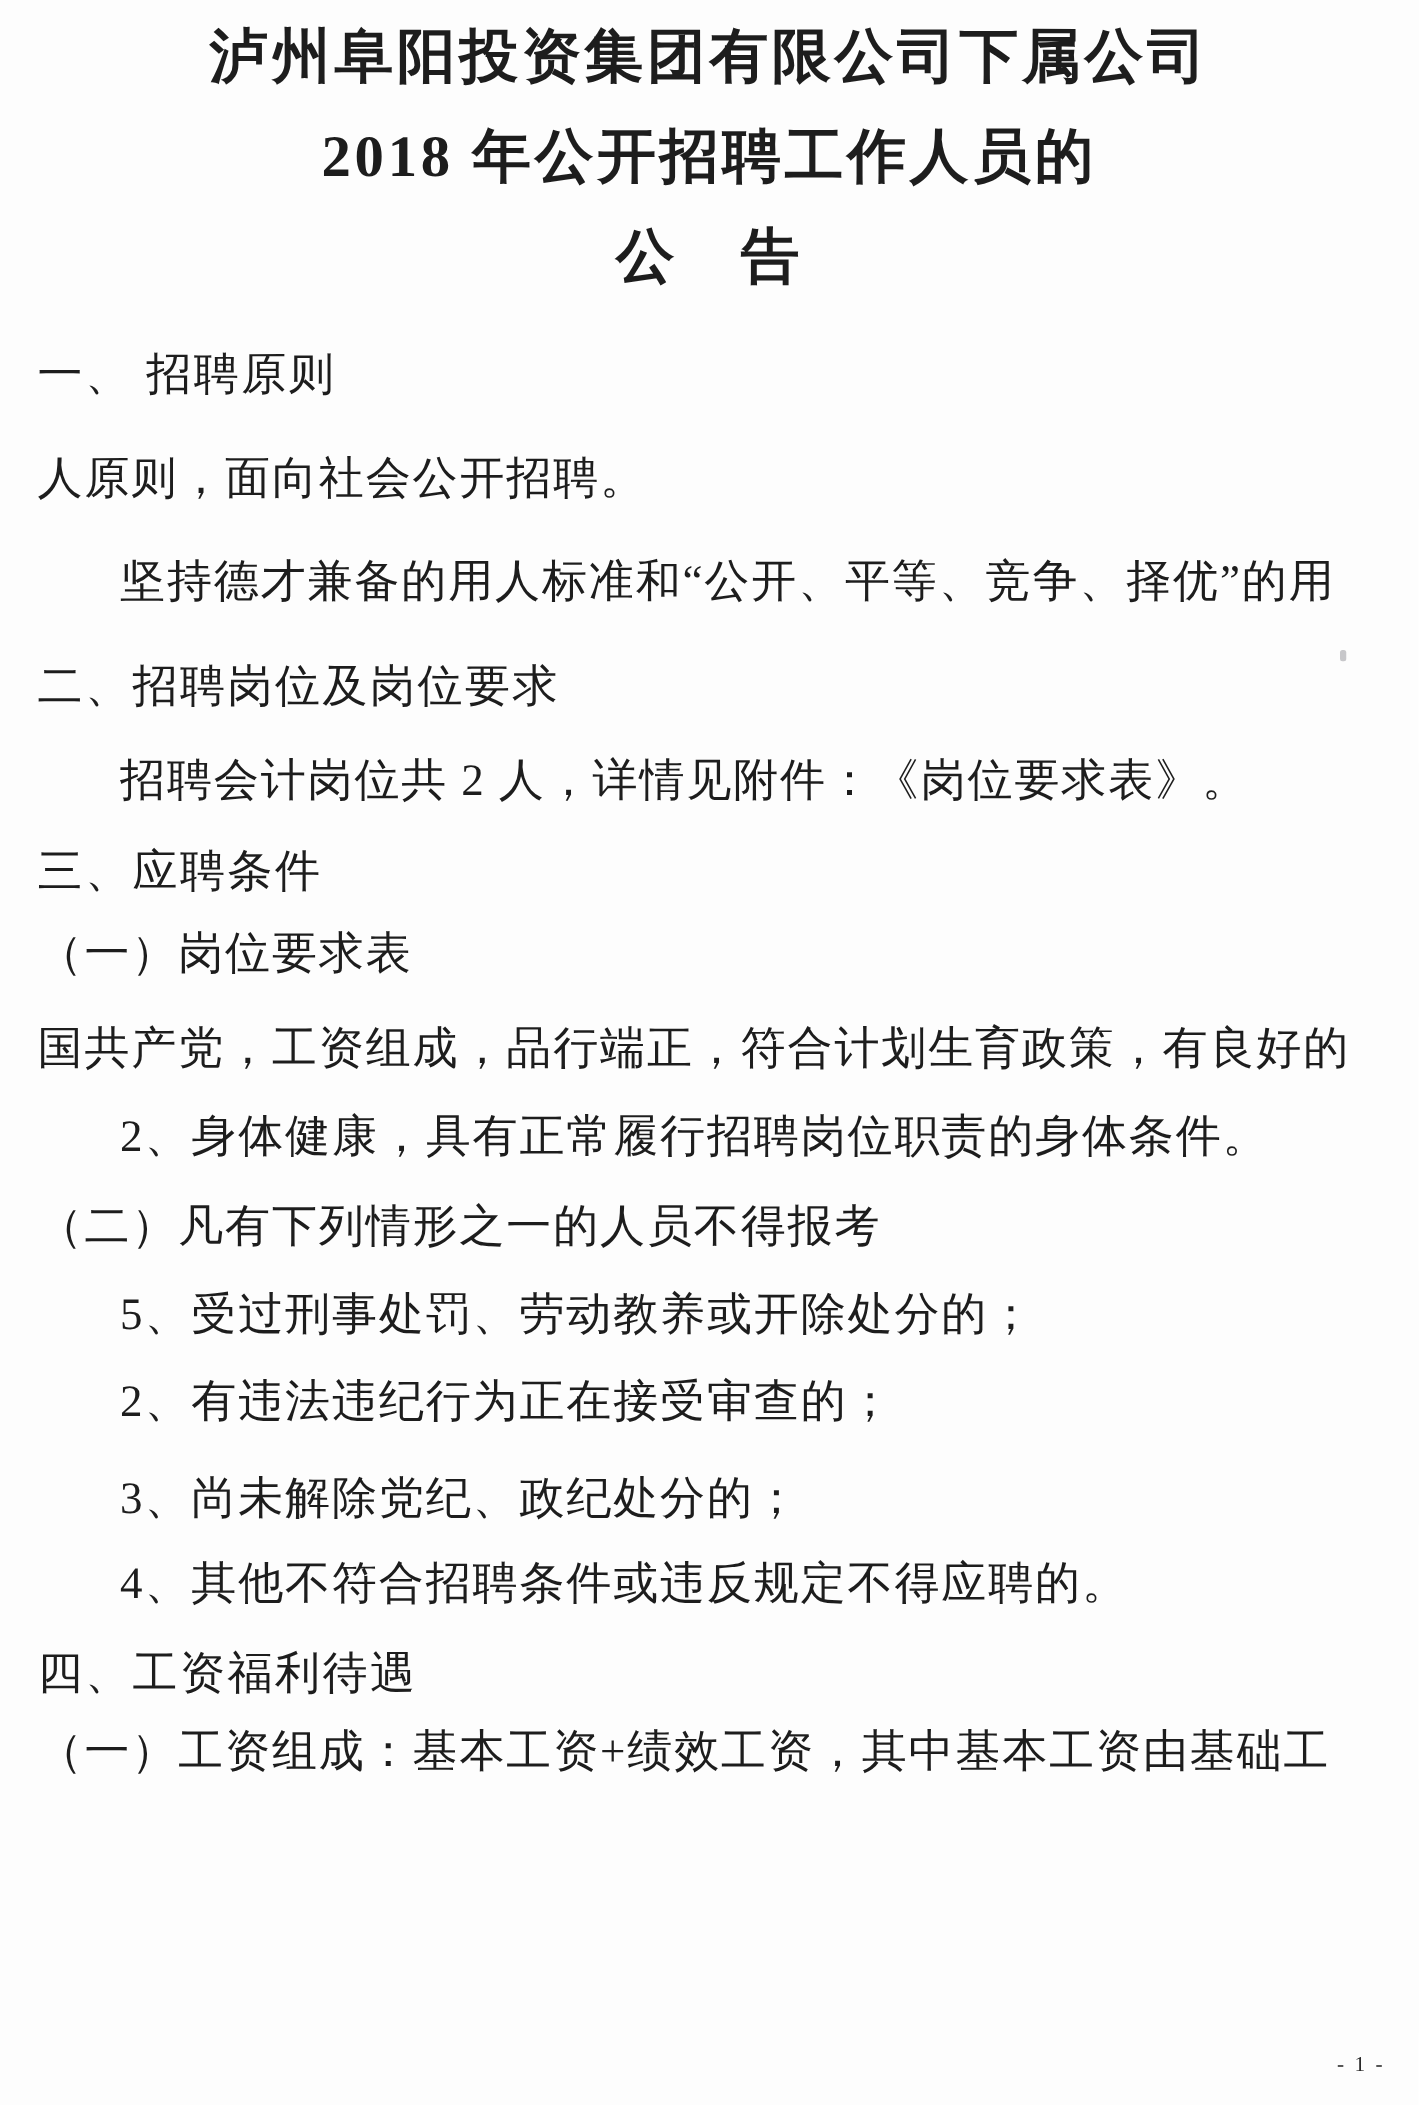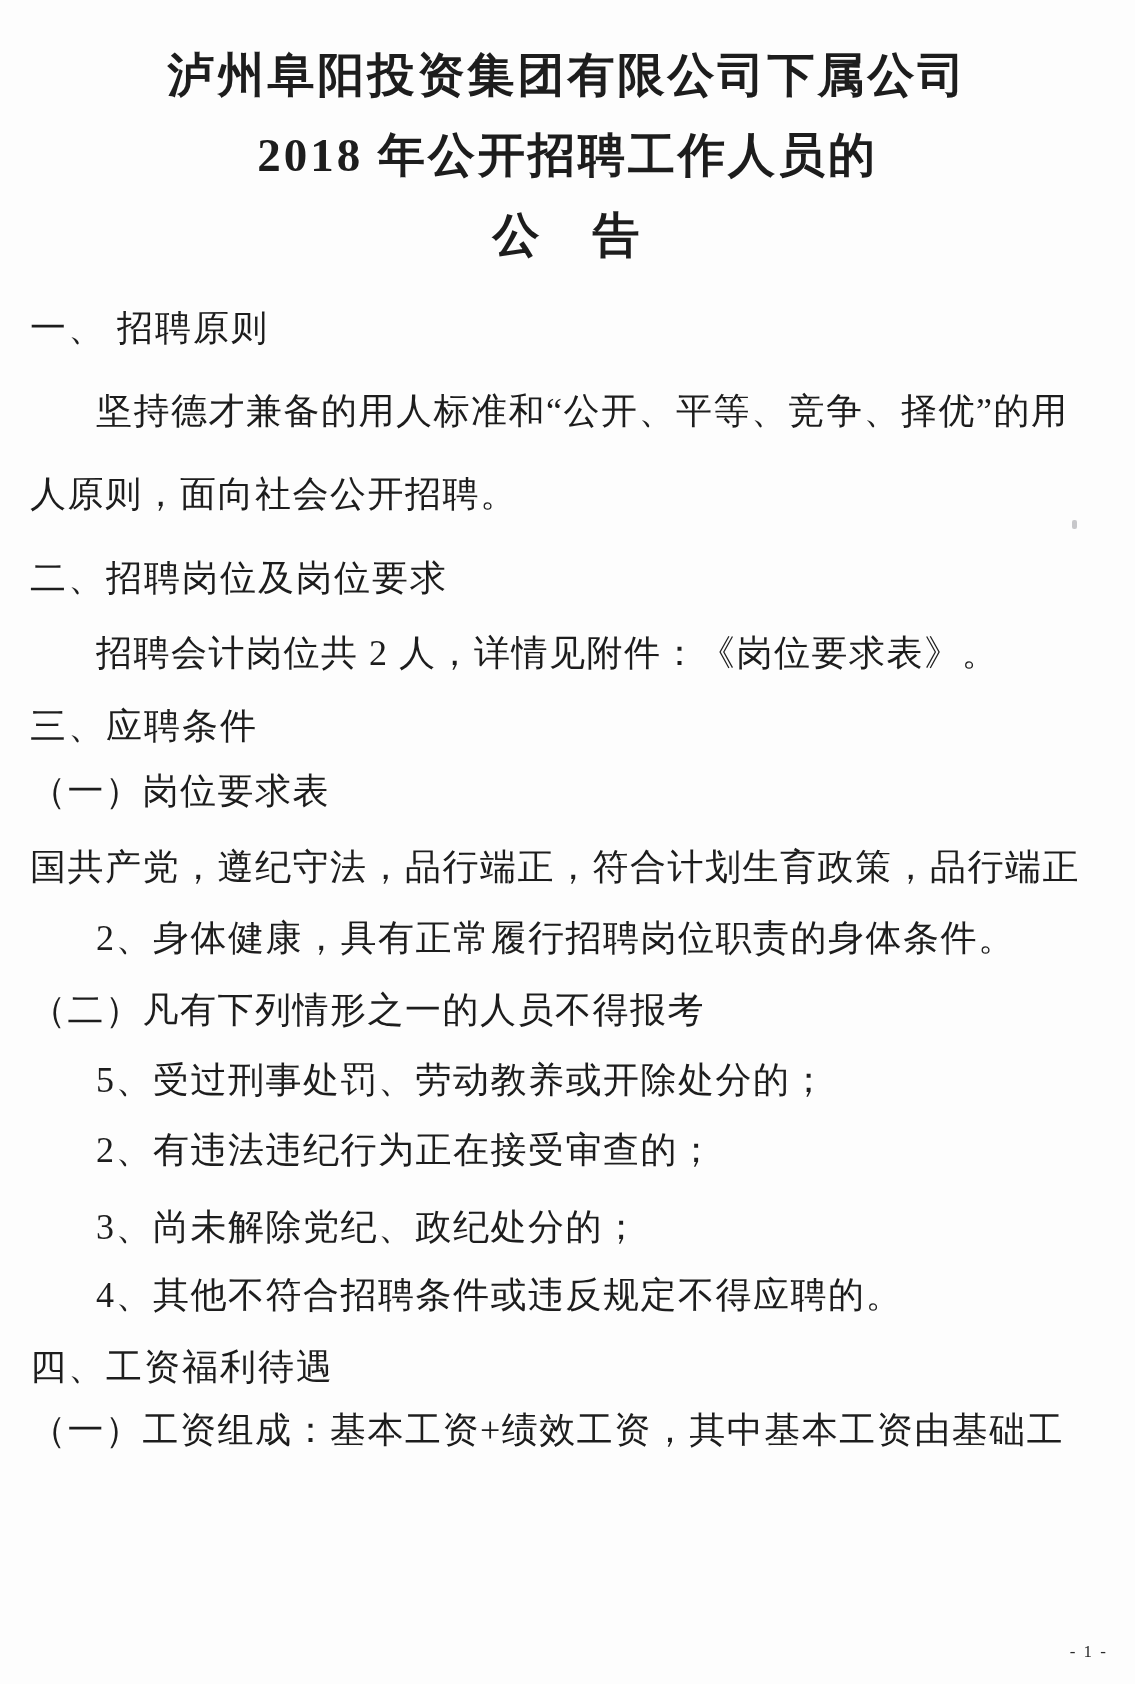--- a/index.html
+++ b/index.html
@@ -10,21 +10,21 @@
   .page {
     position: relative;
     width: 1135px;
     height: 1684px;
     background: #fdfdfd;
     overflow: hidden;
     font-family: "Liberation Serif", "DejaVu Serif", serif;
     color: #1d1d1d;
   }
   .title-block {
-    padding-top: 35px;
+    padding-top: 6px;
     text-align: center;
   }
   .title-line {
     height: 80px;
     line-height: 80px;
     font-size: 47px;
     font-weight: 700;
     letter-spacing: 3px;
     white-space: nowrap;
   }
@@ -72,27 +72,27 @@
 <div class="page">
 
   <header class="title-block">
     <div class="title-line">泸州阜阳投资集团有限公司下属公司</div>
     <div class="title-line">2018 年公开招聘工作人员的</div>
     <div class="title-line">公　告</div>
   </header>
 
   <main class="doc-body">
     <div class="line h">一、 招聘原则</div>
+    <div class="line" style="margin-top:11px">人原则，面向社会公开招聘。</div>
     <div class="line indent" style="margin-top:11px">坚持德才兼备的用人标准和“公开、平等、竞争、择优”的用</div>
-    <div class="line" style="margin-top:11px">人原则，面向社会公开招聘。</div>
     <div class="line h" style="margin-top:12px">二、招聘岗位及岗位要求</div>
     <div class="line indent" style="margin-top:3px">招聘会计岗位共 2 人，详情见附件：《岗位要求表》。</div>
     <div class="line h" style="margin-top:1px">三、应聘条件</div>
     <div class="line" style="margin-top:-7px">（一）岗位要求表</div>
-    <div class="line" style="margin-top:4px">国共产党，遵纪守法，品行端正，符合计划生育政策，品行端正</div>
+    <div class="line" style="margin-top:4px">国共产党，工资组成，品行端正，符合计划生育政策，有良好的</div>
     <div class="line indent" style="margin-top:-1px">2、身体健康，具有正常履行招聘岗位职责的身体条件。</div>
     <div class="line">（二）凡有下列情形之一的人员不得报考</div>
     <div class="line indent" style="margin-top:-2px">5、受过刑事处罚、劳动教养或开除处分的；</div>
     <div class="line indent" style="margin-top:-2px">2、有违法违纪行为正在接受审查的；</div>
     <div class="line indent" style="margin-top:5px">3、尚未解除党纪、政纪处分的；</div>
     <div class="line indent" style="margin-top:-4px">4、其他不符合招聘条件或违反规定不得应聘的。</div>
     <div class="line h">四、工资福利待遇</div>
     <div class="line" style="margin-top:-9px">（一）工资组成：基本工资+绩效工资，其中基本工资由基础工</div>
   </main>
 

